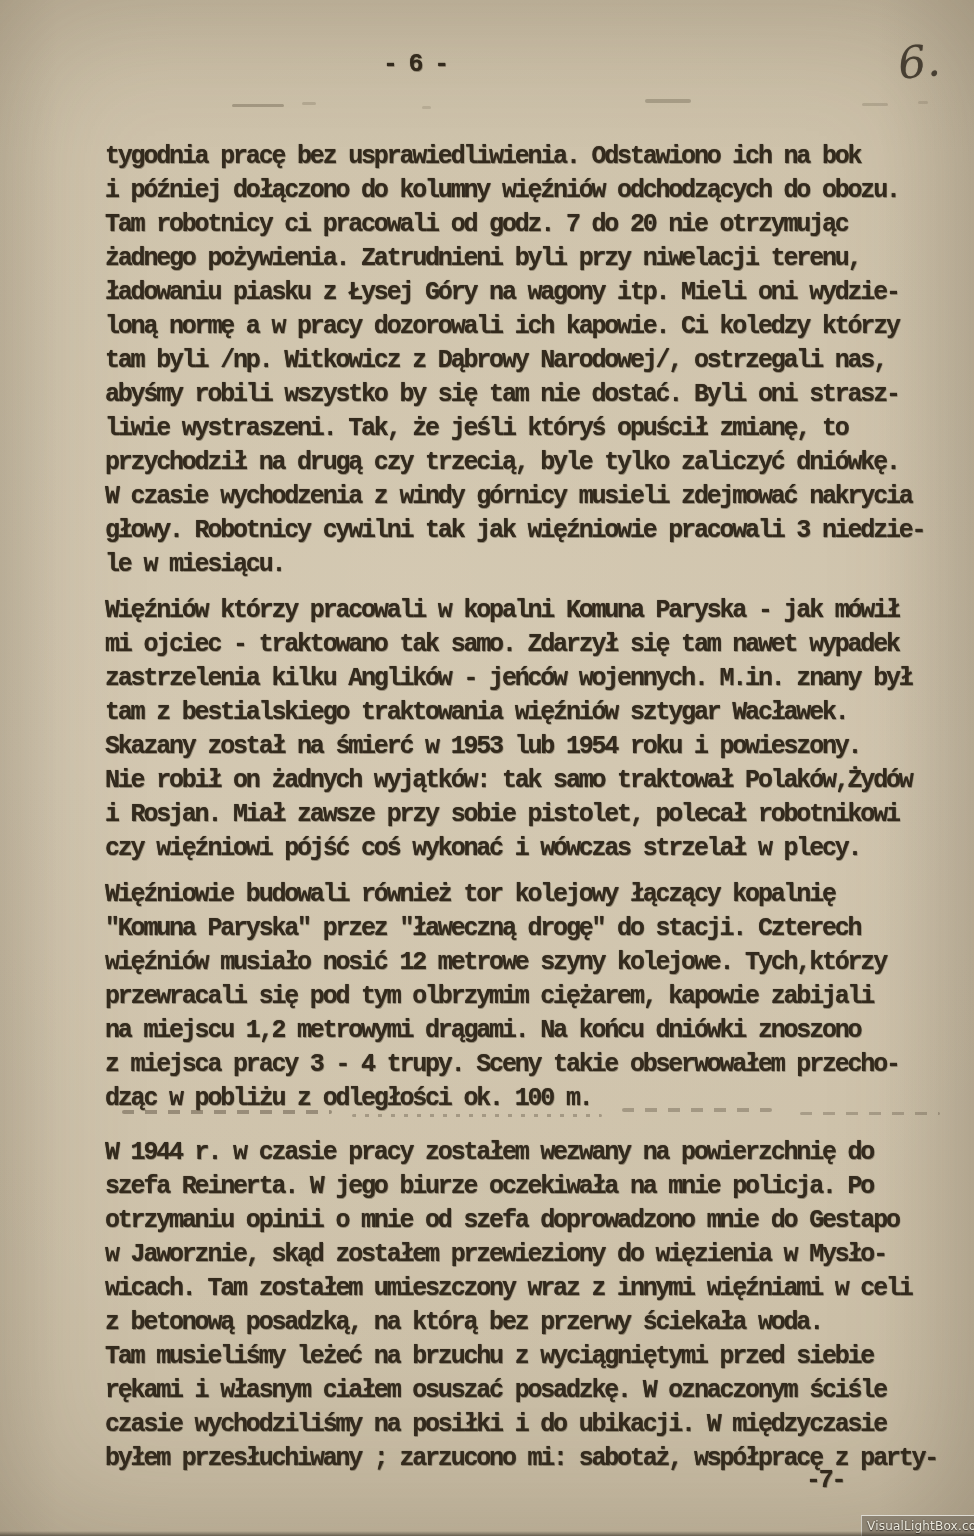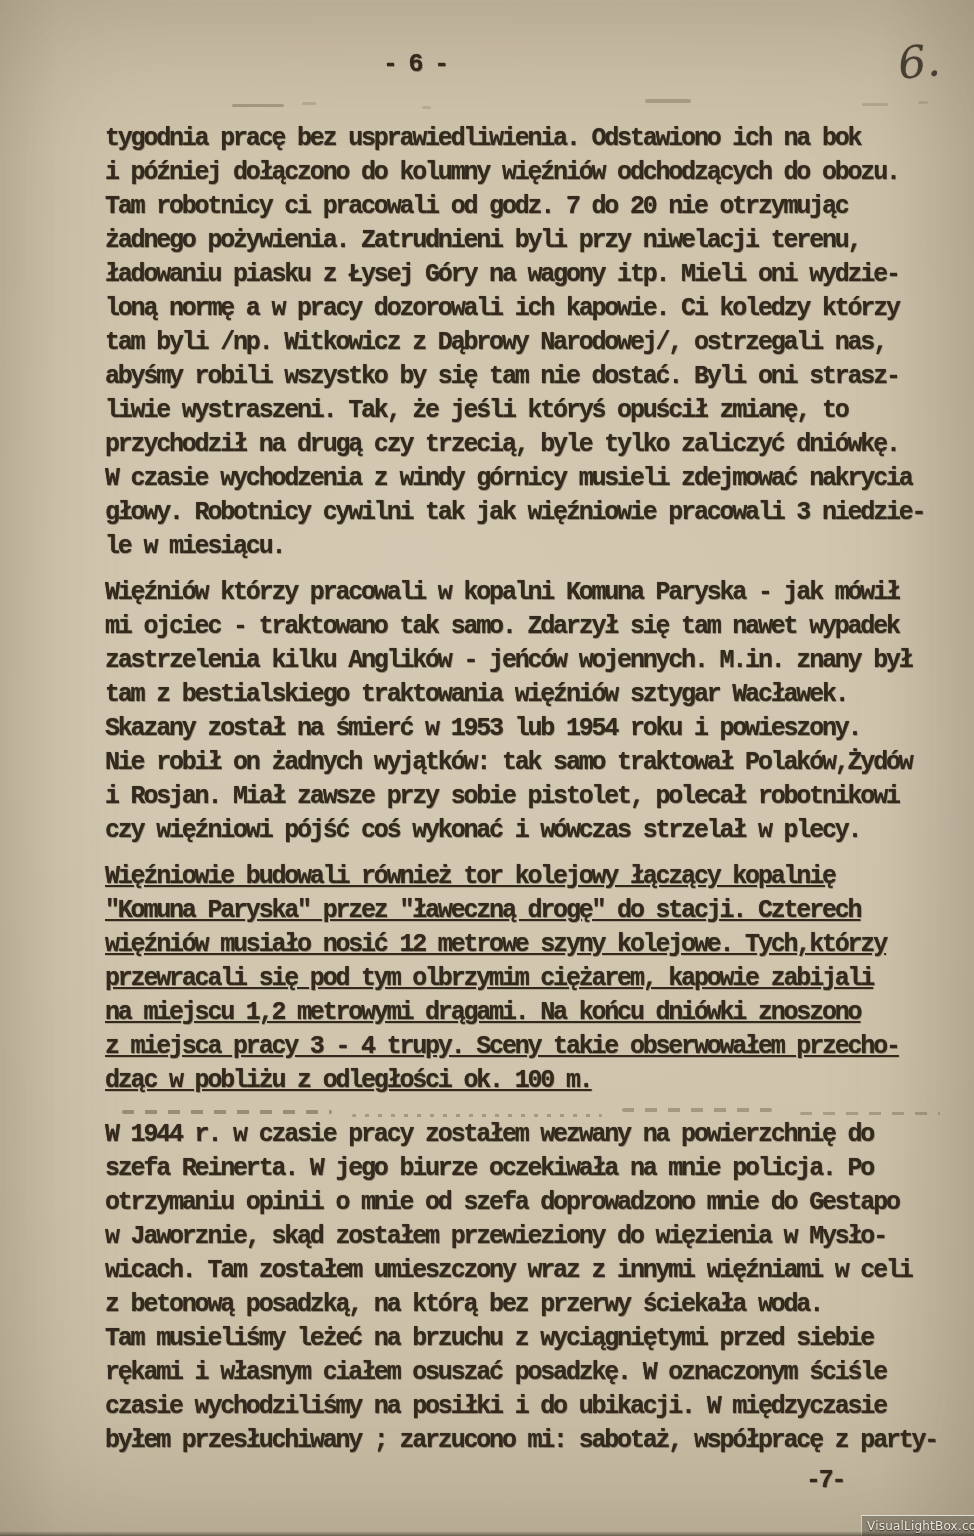--- a/index.html
+++ b/index.html
@@ -39,32 +39,31 @@
     left: 898px;
     font-family: "DejaVu Serif", serif;
     font-style: italic;
     font-size: 44px;
     color: rgba(62,54,42,0.88);
     transform: rotate(-6deg);
     text-shadow: 0 0 1px rgba(62,54,42,0.4);
   }
   .doc-text {
     position: absolute;
-    top: 122px;
+    top: 140px;
     left: 105px;
     width: 850px;
   }
   .doc-text p {
     margin: 0 0 12px 0;
     line-height: 34px;
     white-space: pre;
   }
   .doc-text p:nth-of-type(3) {
     margin-bottom: 20px;
-    text-decoration: underline;
   }
   .footer-num {
     position: absolute;
     top: 1466px;
     left: 806px;
     white-space: pre;
   }
   .smudge {
     position: absolute;
     border-radius: 2px;

